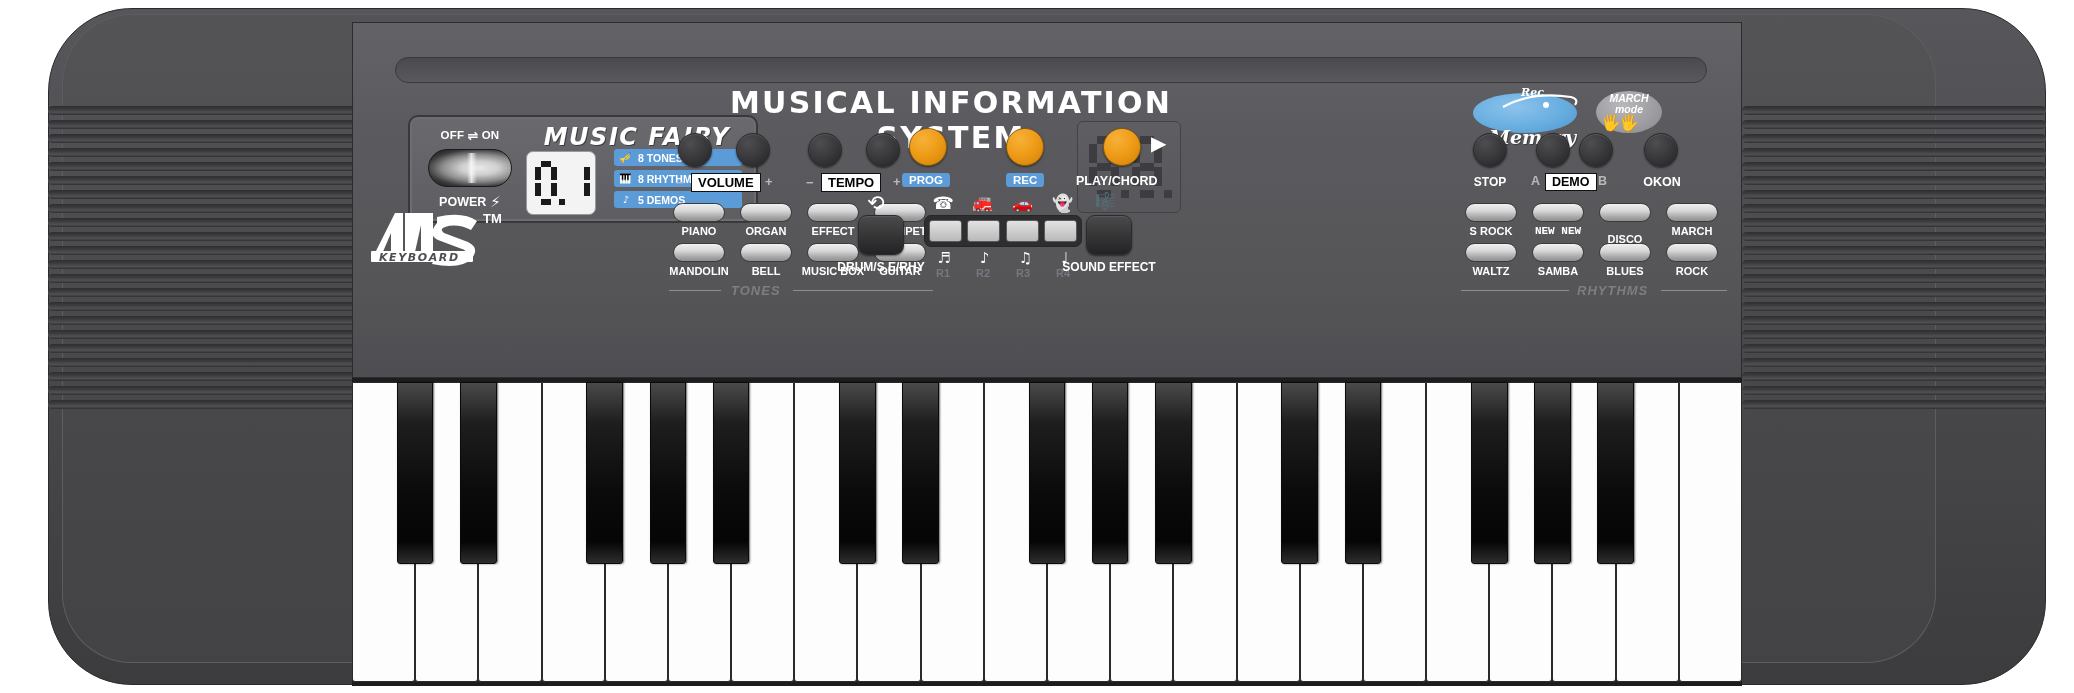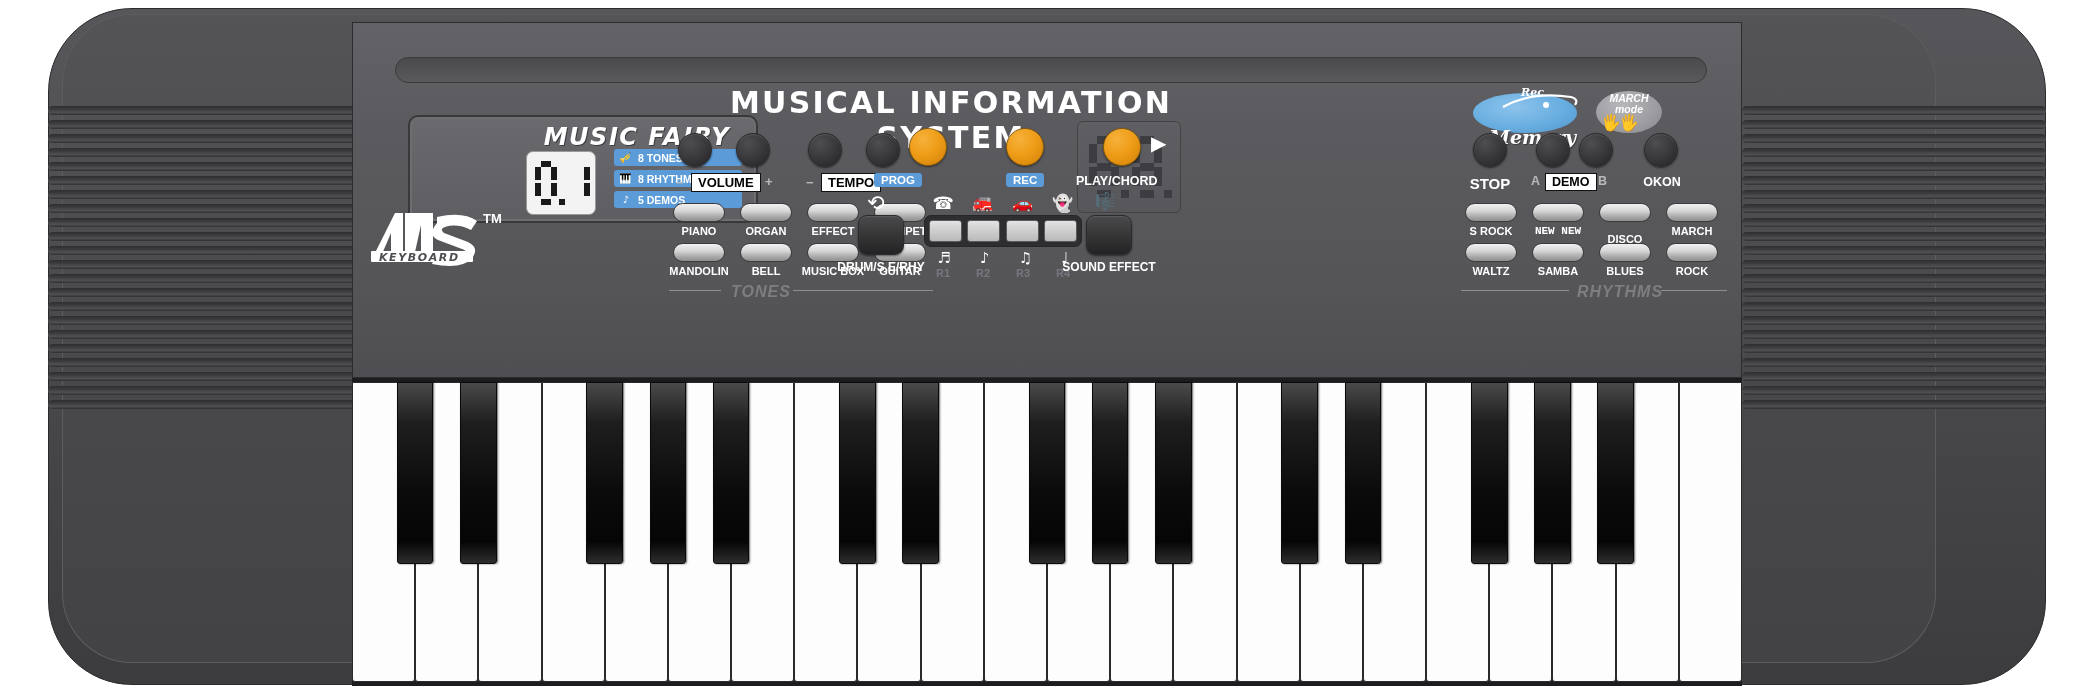--- a/index.html
+++ b/index.html
@@ -166,21 +166,21 @@
   .drumpad-tray {
     position:absolute; width:158px; height:32px; border-radius:7px;
     background:#2e2d2f; border:1.5px solid #262527;
     display:flex; align-items:center; justify-content:space-between; padding:0 4px;
   }
   .drumpad { width:33px; height:22px; border-radius:3px;
              background:linear-gradient(180deg,#e2e2e2,#b9b9b9); border:1px solid #5a595b; }
 
   
   .sectrule { position:absolute; height:1px; background:#8d8c90; }
-  .secttext { position:absolute; color:#7e7d81; font-size:16px; font-style:italic;
+  .secttext { position:absolute; color:#7e7d81; font-size:13px; font-style:italic;
               font-weight:bold; letter-spacing:1px; }
 
   
   .memory-badge {
     position:absolute; width:104px; height:40px; border-radius:50%;
     background:radial-gradient(ellipse at 40% 35%, #8cc3ec 0%, #68aee0 55%, #4f94cc 100%);
   }
   .memory-text {
     position:absolute; color:#fff; font-size:19px; font-weight:bold; font-style:italic;
     font-family:"DejaVu Serif", serif; text-shadow:1px 1px 1px rgba(0,0,0,.35);
@@ -264,20 +264,32 @@
       <div class="slat" style="top: 266px;"></div>
       <div class="slat" style="top: 280px;"></div>
       <div class="slat" style="top: 294px;"></div>
     </div>
 
   <div class="panel">
     <div class="panel-handle"></div>
 
     <div class="module">
 
+      <div class="pw-wrap">
+        <div class="pw-top">
+          <span>OFF</span>
+          <span class="icn" style="font-size:13px;line-height:11px;">⇌</span>
+          <span>ON</span>
+        </div>
+        <div class="pw-switch"></div>
+        <div class="pw-bot">
+          <span>POWER</span>
+          <span class="icn" style="font-size:15px;">⚡</span>
+        </div>
+      </div>
 
       <div class="brand-fairy">MUSIC FAIRY</div>
 
       <div class="lcd-small">
         <div class="seg-row" id="lcd-small-seg">
             <span class="digit" style="width: 22px; height: 44px; margin-left: 3px;">
               <i style="left: 6px; top: 0px; width: 10px; height: 6px; background: rgb(26, 26, 26); opacity: 1;"></i>
               <i style="left: 16px; top: 6px; width: 6px; height: 13px; background: rgb(26, 26, 26); opacity: 1;"></i>
               <i style="left: 16px; top: 22px; width: 6px; height: 13px; background: rgb(26, 26, 26); opacity: 1;"></i>
               <i style="left: 6px; top: 38px; width: 10px; height: 6px; background: rgb(26, 26, 26); opacity: 1;"></i>
@@ -386,21 +398,21 @@
     <div class="blabel" style="left:514px; top:242px; width:66px;">GUITAR</div>
 
     <div class="sectrule" style="left:316px; top:267px; width:52px;"></div>
     <div class="secttext" style="left:378px; top:260px;">TONES</div>
     <div class="sectrule" style="left:440px; top:267px; width:140px;"></div>
 
     <div class="rbtn orange" style="left:556px; top:105px;"></div>
     <div class="rbtn orange" style="left:653px; top:105px;"></div>
     <div class="rbtn orange" style="left:750px; top:105px;"></div>
     <div class="icn" style="position:absolute;left:798px;top:108px;color:#fff;font-size:20px;">▶</div>
-    <div class="tagblue" style="left:521px; top:150px;">PROG</div>
+    <div class="tagblue" style="left:549px; top:150px;">PROG</div>
     <div class="tagblue" style="left:653px; top:150px;">REC</div>
     <div class="tagwhite" style="left:723px; top:151px;">PLAY/CHORD</div>
 
     <div class="icn" style="position:absolute;left:514px;top:168px;color:#fff;font-size:21px;">⟲</div>
     <div class="sqbtn" style="left:505px; top:192px;"></div>
     <div class="blabel" style="left:478px; top:237px; width:100px; font-size:12px;">DRUM/S.E/RHY</div>
 
     <div style="position:absolute;left:570px;top:170px;width:160px;display:flex;justify-content:space-around;color:#fff;font-size:17px;" class="icn">
       <span>☎</span>
       <span>🚒</span>
@@ -442,21 +454,21 @@
     <div class="lesson-text" style="left:1243px; top:70px; width:66px;">
       <span>MARCH</span><br>
       <span>mode</span>
     </div>
     <div class="icn" style="position:absolute;left:1248px;top:90px;color:#fff;font-size:16px;letter-spacing:-2px;">🖐🖐</div>
 
     <div class="rbtn" style="left:1120px; top:110px;"></div>
     <div class="rbtn" style="left:1183px; top:110px;"></div>
     <div class="rbtn" style="left:1226px; top:110px;"></div>
     <div class="rbtn" style="left:1291px; top:110px;"></div>
-    <div class="blabel" style="left:1107px; top:152px; width:60px; font-size:15px;">STOP</div>
+    <div class="blabel" style="left:1107px; top:152px; width:60px; font-size:12px;">STOP</div>
     <div class="pmbox" style="left:1178px; top:151px; font-size:12.5px;">A</div>
     <div class="boxlabel" style="left:1192px; top:150px; font-size:12.5px;">DEMO</div>
     <div class="pmbox" style="left:1245px; top:151px; font-size:12.5px;">B</div>
     <div class="blabel" style="left:1278px; top:152px; width:62px; font-size:12.5px;">OKON</div>
 
     <div class="obtn" style="left:1112px; top:180px;"></div>
     <div class="obtn" style="left:1179px; top:180px;"></div>
     <div class="obtn" style="left:1246px; top:180px;"></div>
     <div class="obtn" style="left:1313px; top:180px;"></div>
     <div class="blabel" style="left:1105px; top:202px; width:66px;">S ROCK</div>

